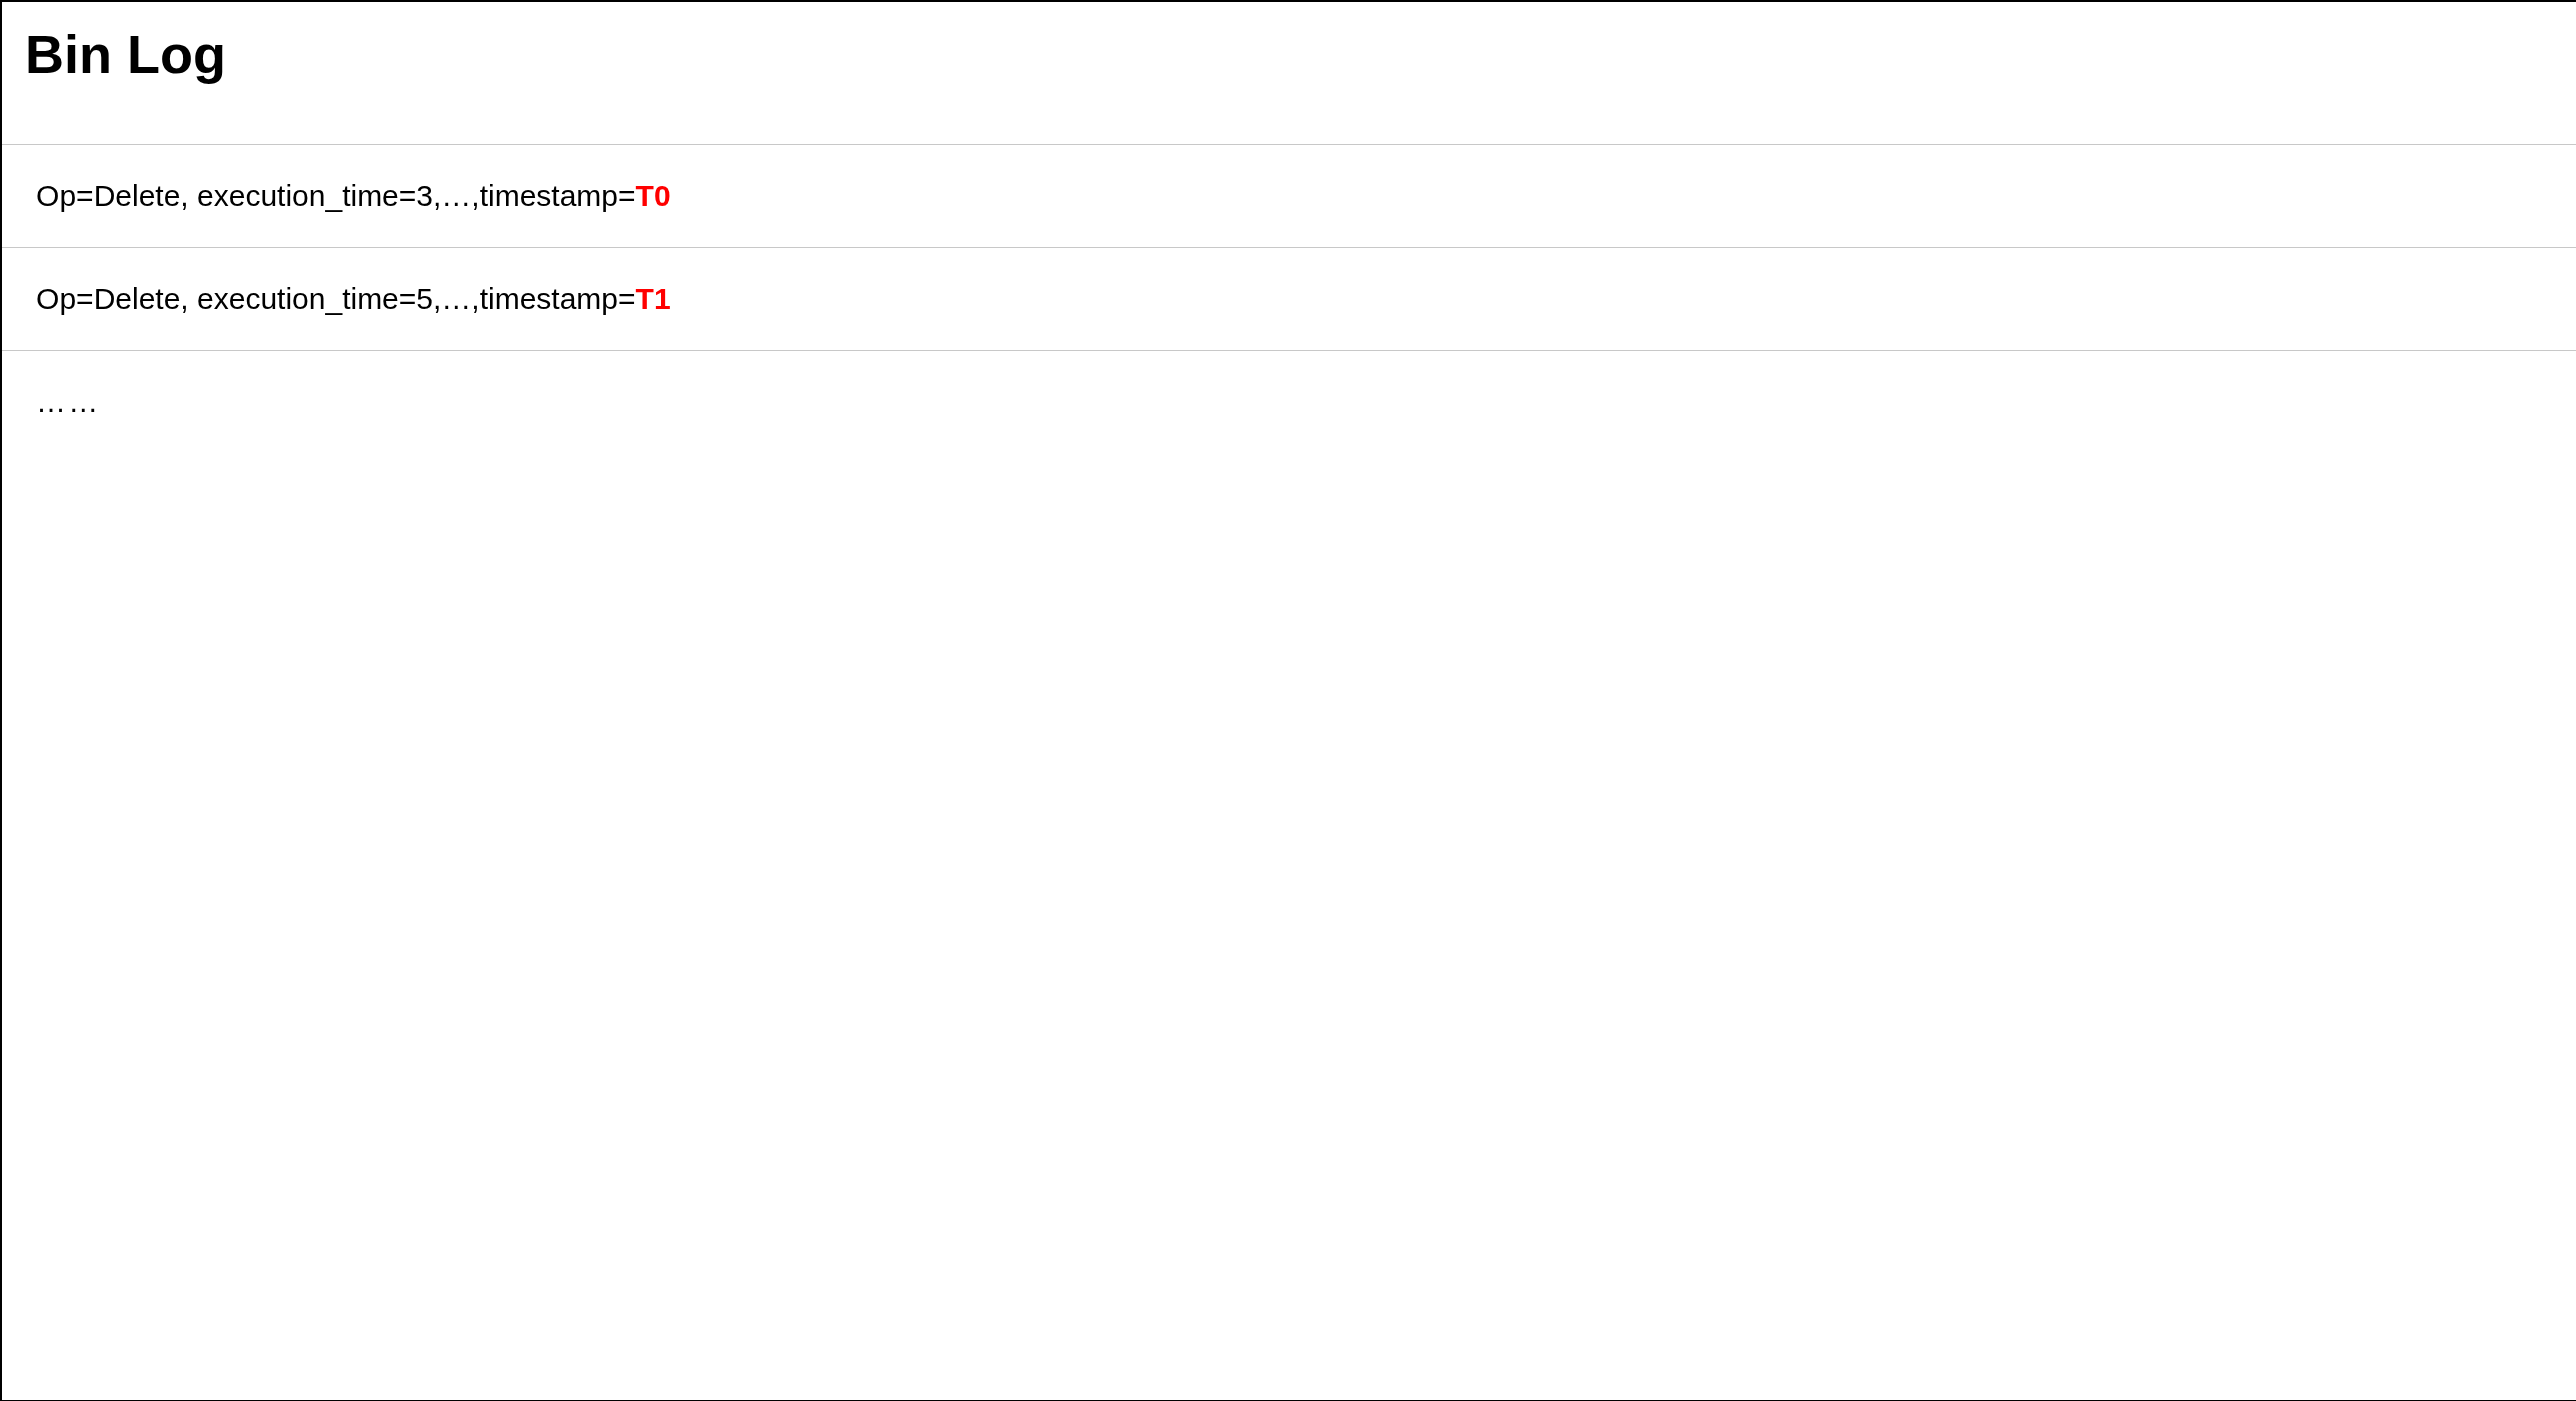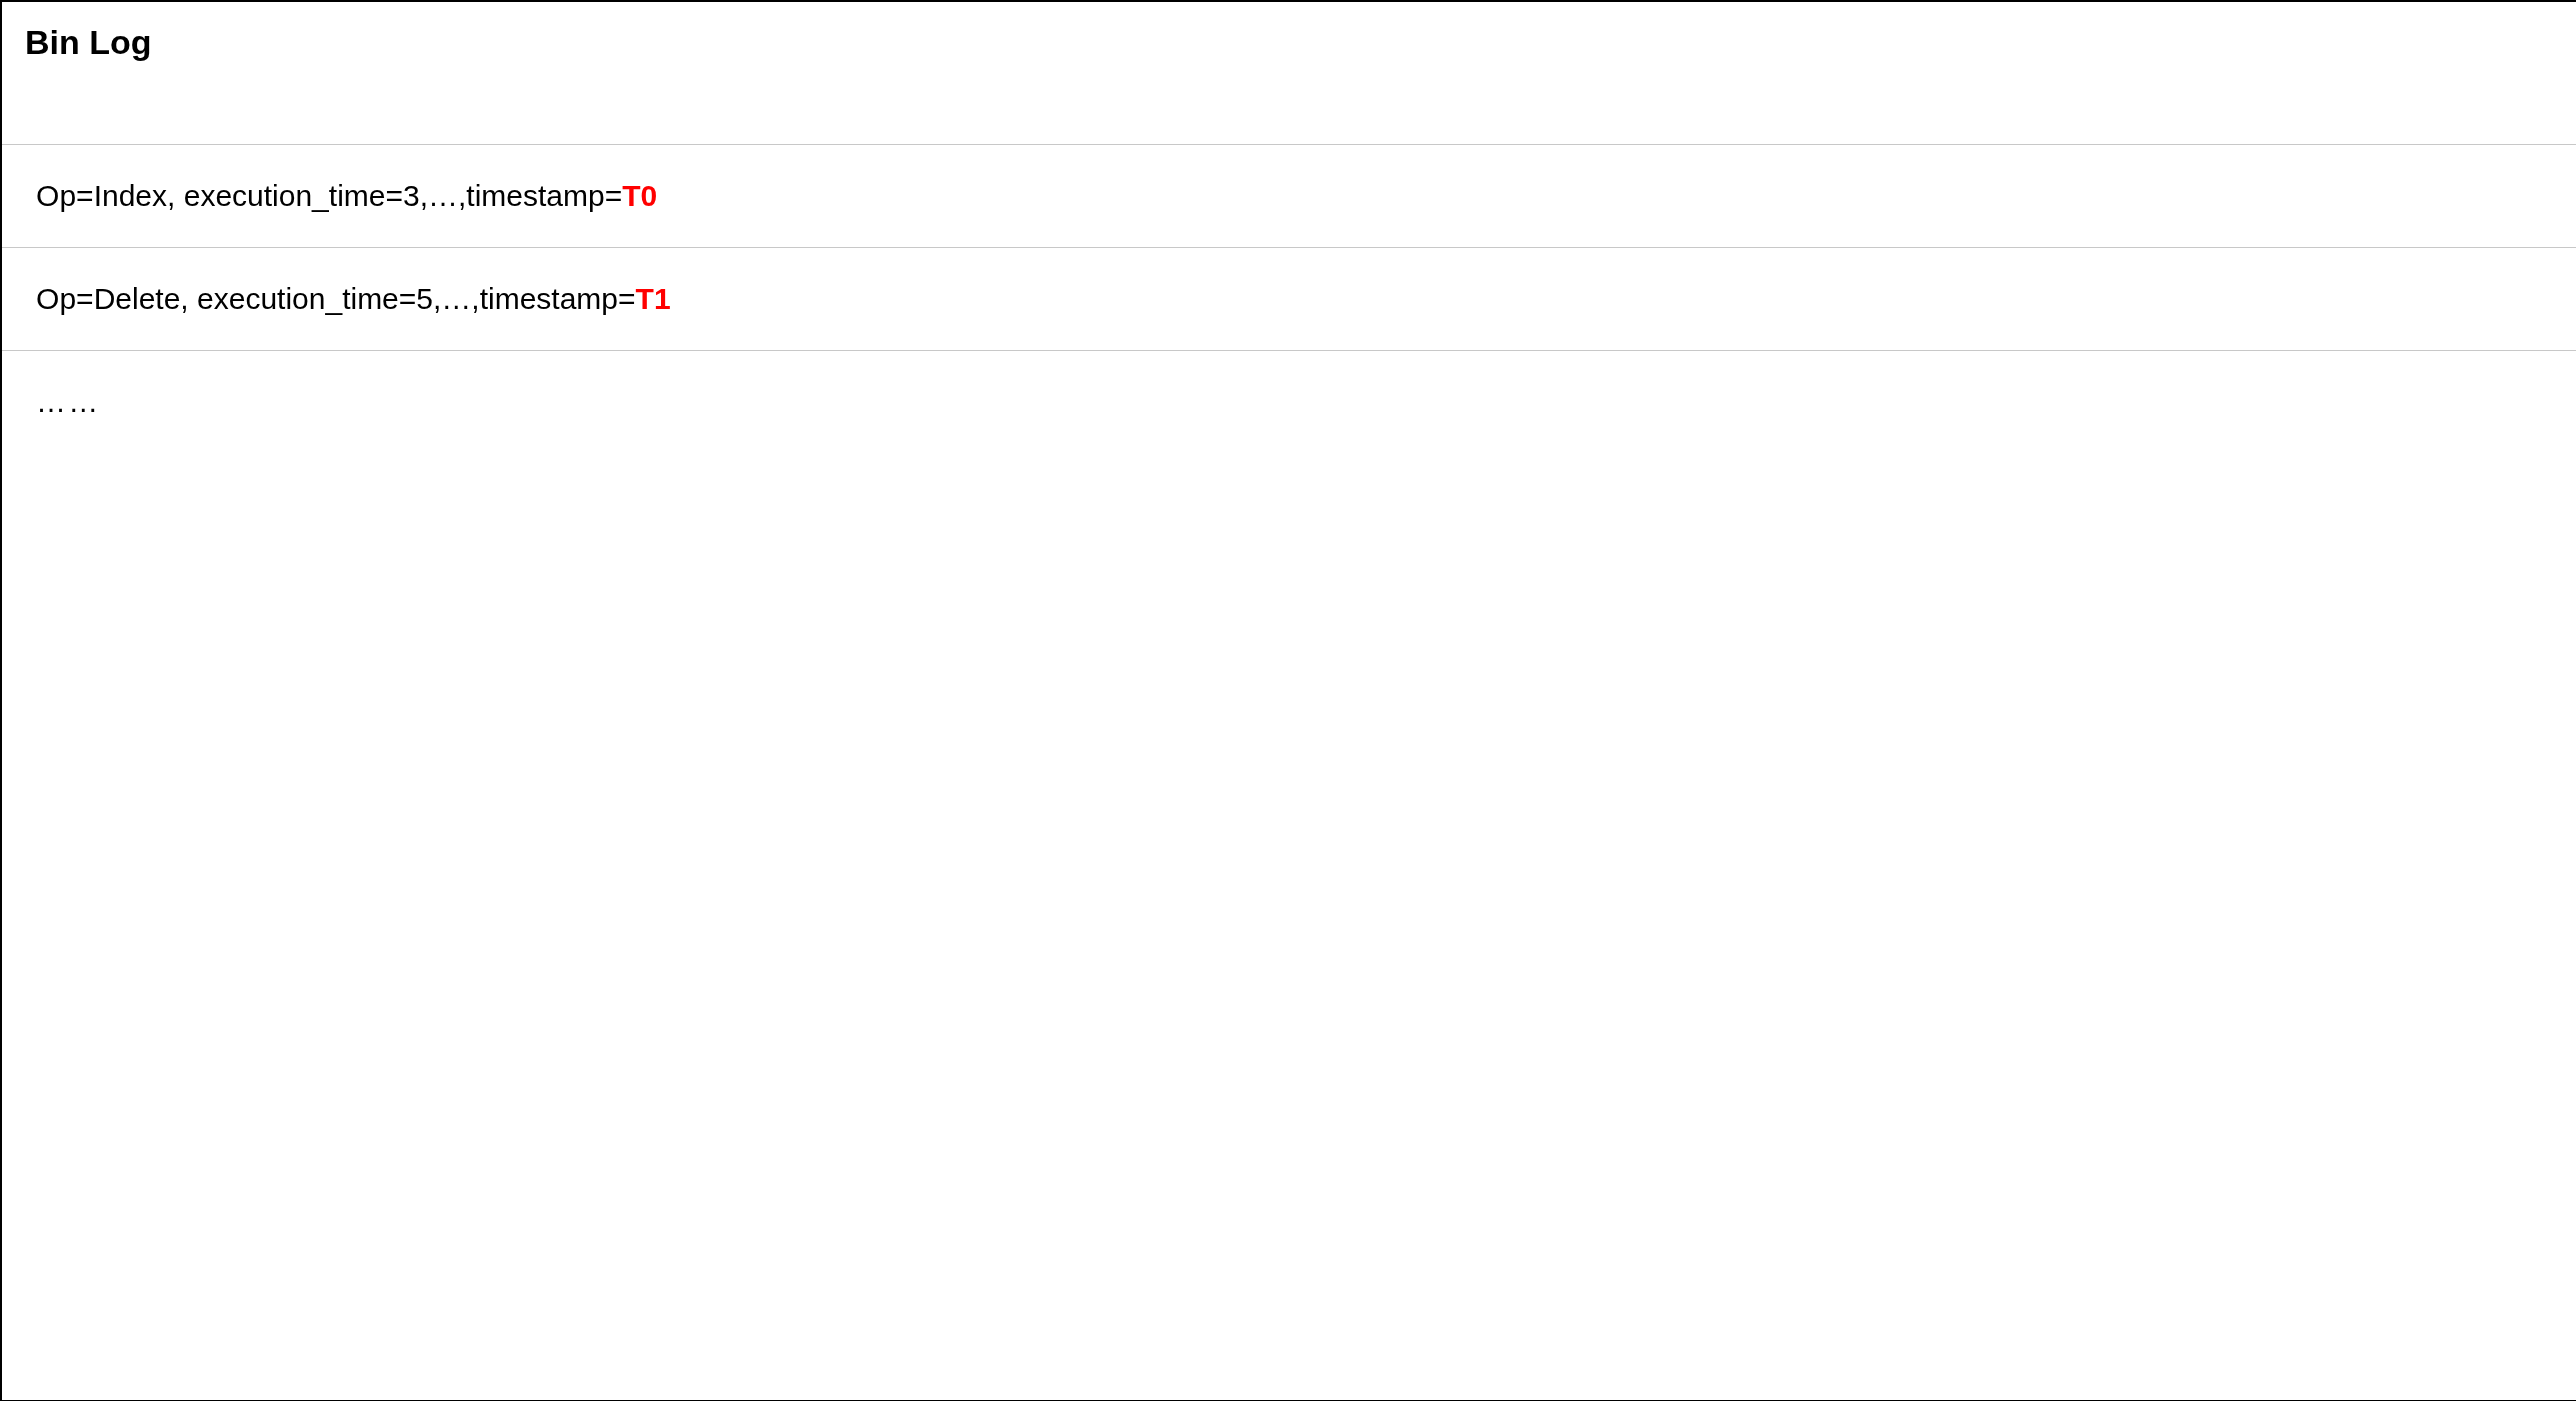--- a/index.html
+++ b/index.html
@@ -176,21 +176,21 @@
     position: absolute;
     inset: 0;
     background: #ffffff;
     border: 2.1px solid #000000;
     box-sizing: border-box;
   }
   #binlog .panel-title {
     position: absolute;
     left: 25px;
     top: 23px;
-    font-size: 34px;
+    font-size: 54px;
   }
   #binlog .blrow {
     position: absolute;
     left: 2.1px;
     right: 2.1px;
     height: 103px;
     box-sizing: border-box;
     display: flex;
     align-items: center;
     border-top: 1.5px solid #c8c8c8;
@@ -304,21 +304,21 @@
     </div>
   </div>
 </div>
 
 <div id="binlog">
   <div class="bl-body"></div>
 
   <div class="panel-title">Bin Log</div>
 
   <div class="blrow" style="top:144px;">
-    <span>Op=Index, execution_time=3,…,timestamp=</span>
+    <span>Op=Delete, execution_time=3,…,timestamp=</span>
       <span class="ts">T0</span>
   </div>
   <div class="blrow" style="top:247px;">
     <span>Op=Delete, execution_time=5,…,timestamp=</span>
       <span class="ts">T1</span>
   </div>
   <div class="blrow" style="top:350px;">
     <span class="dots">……</span>
   </div>
 </div>

